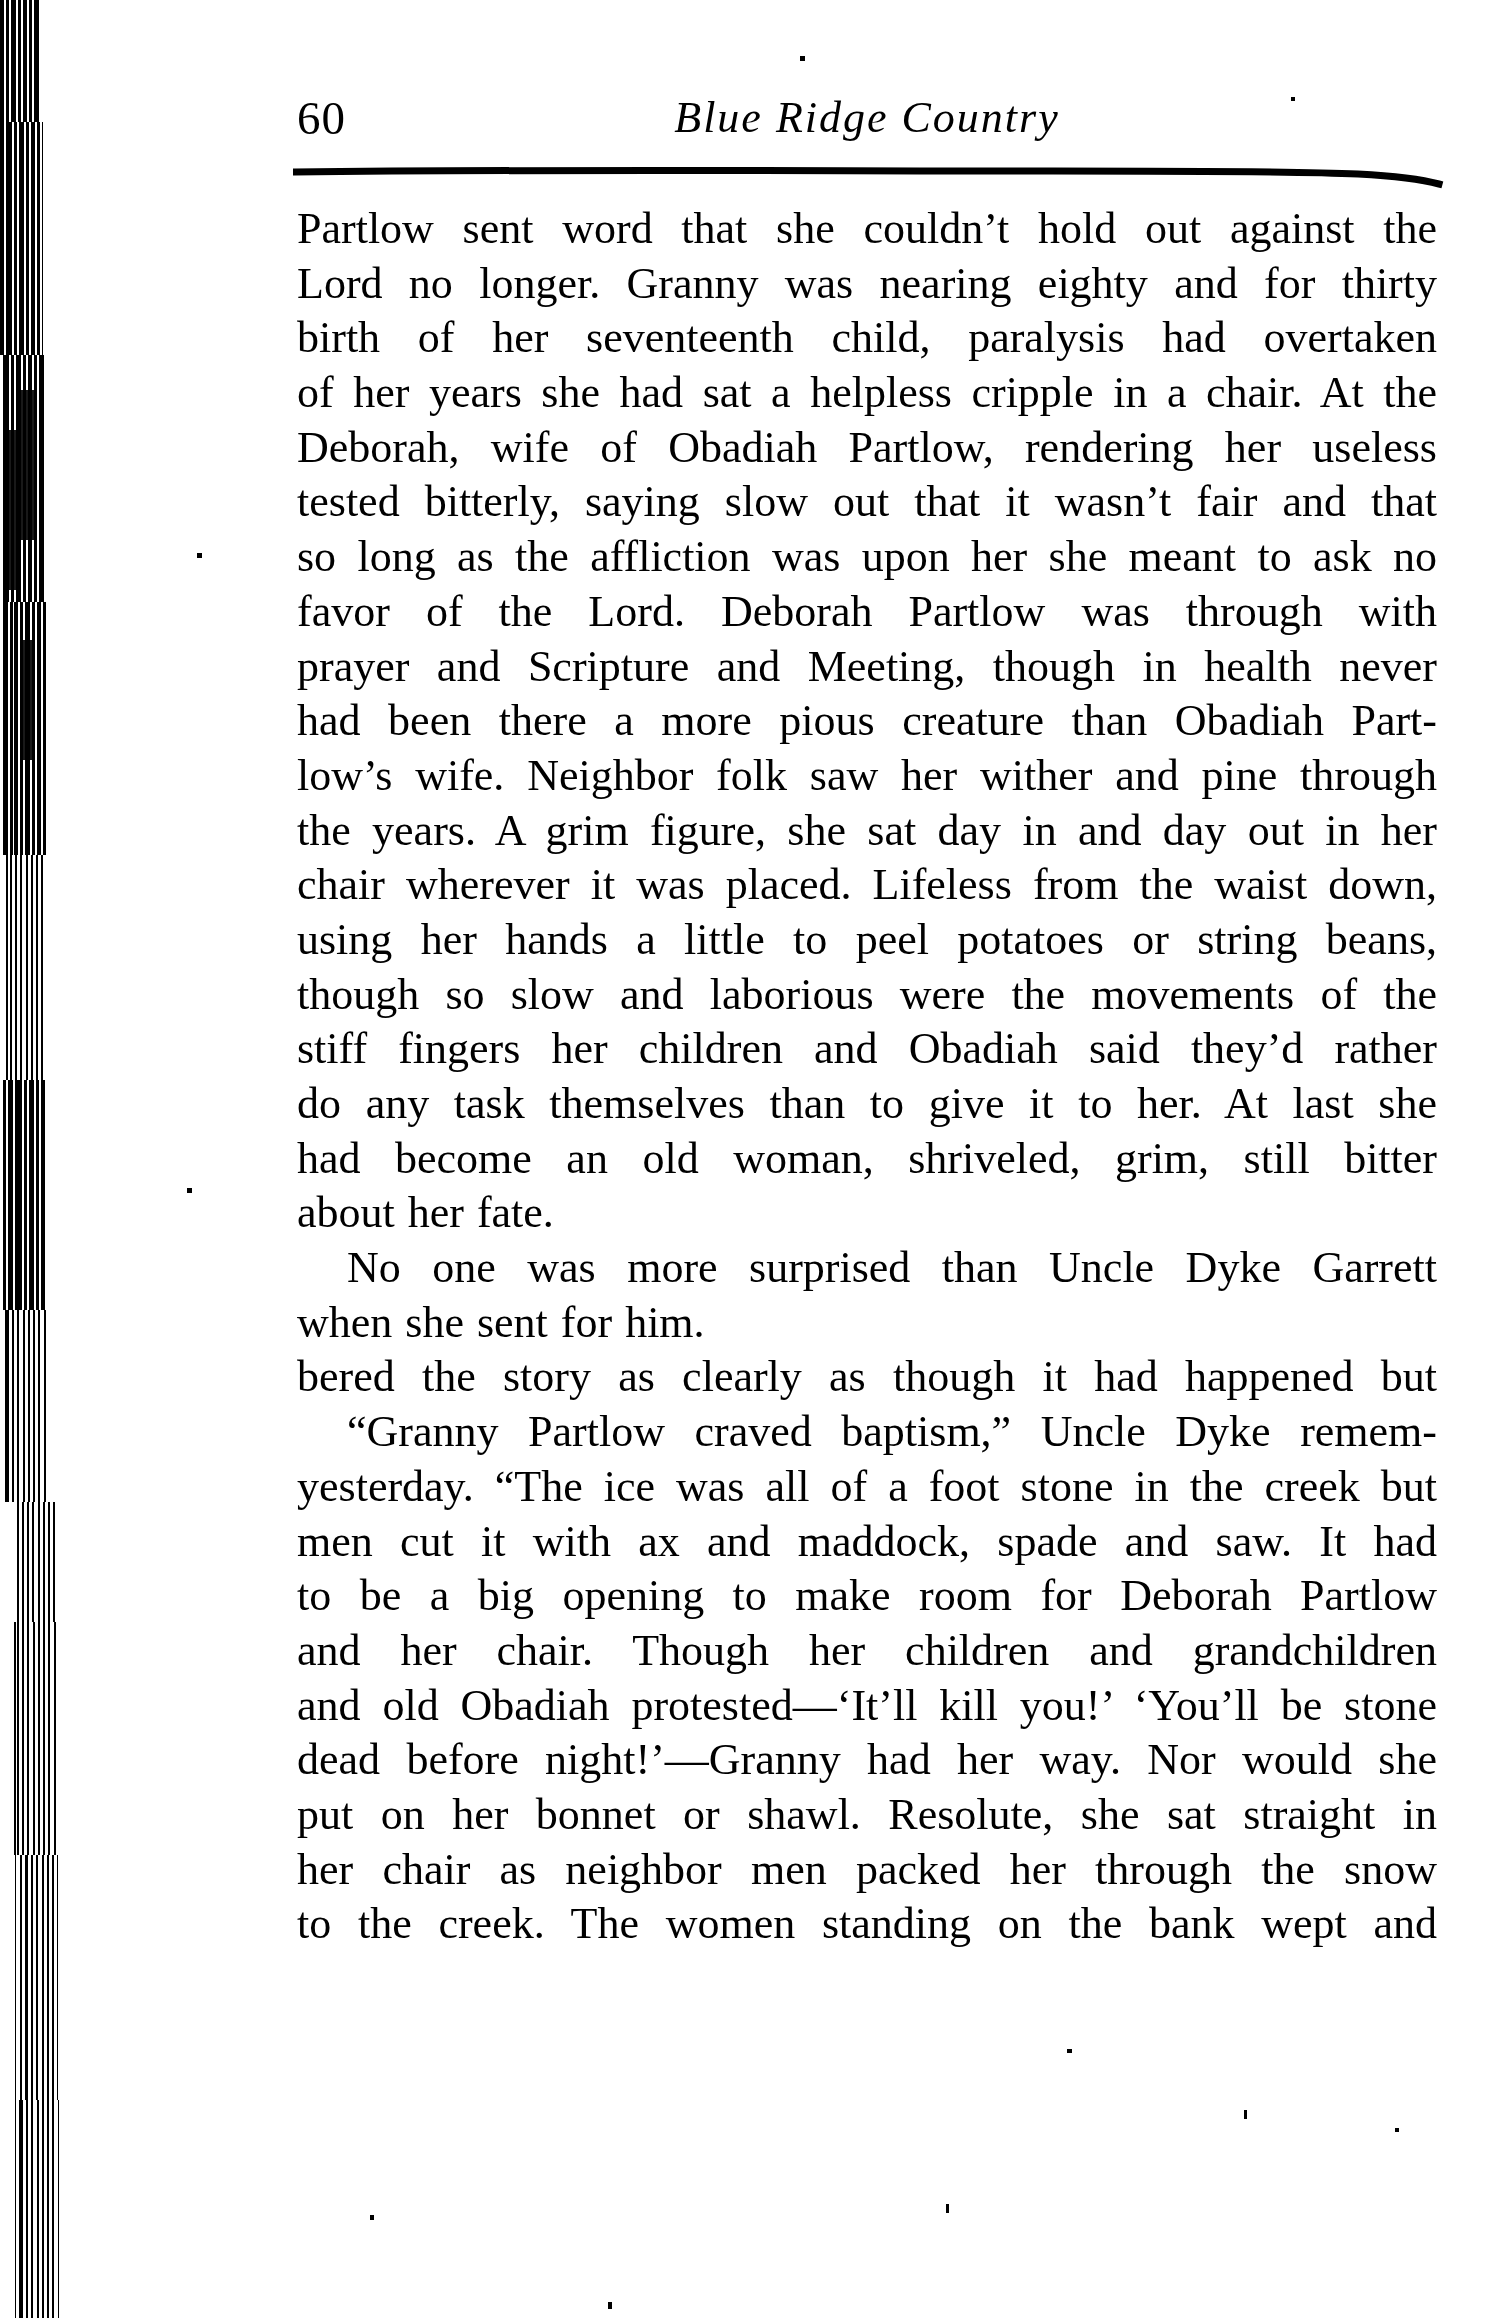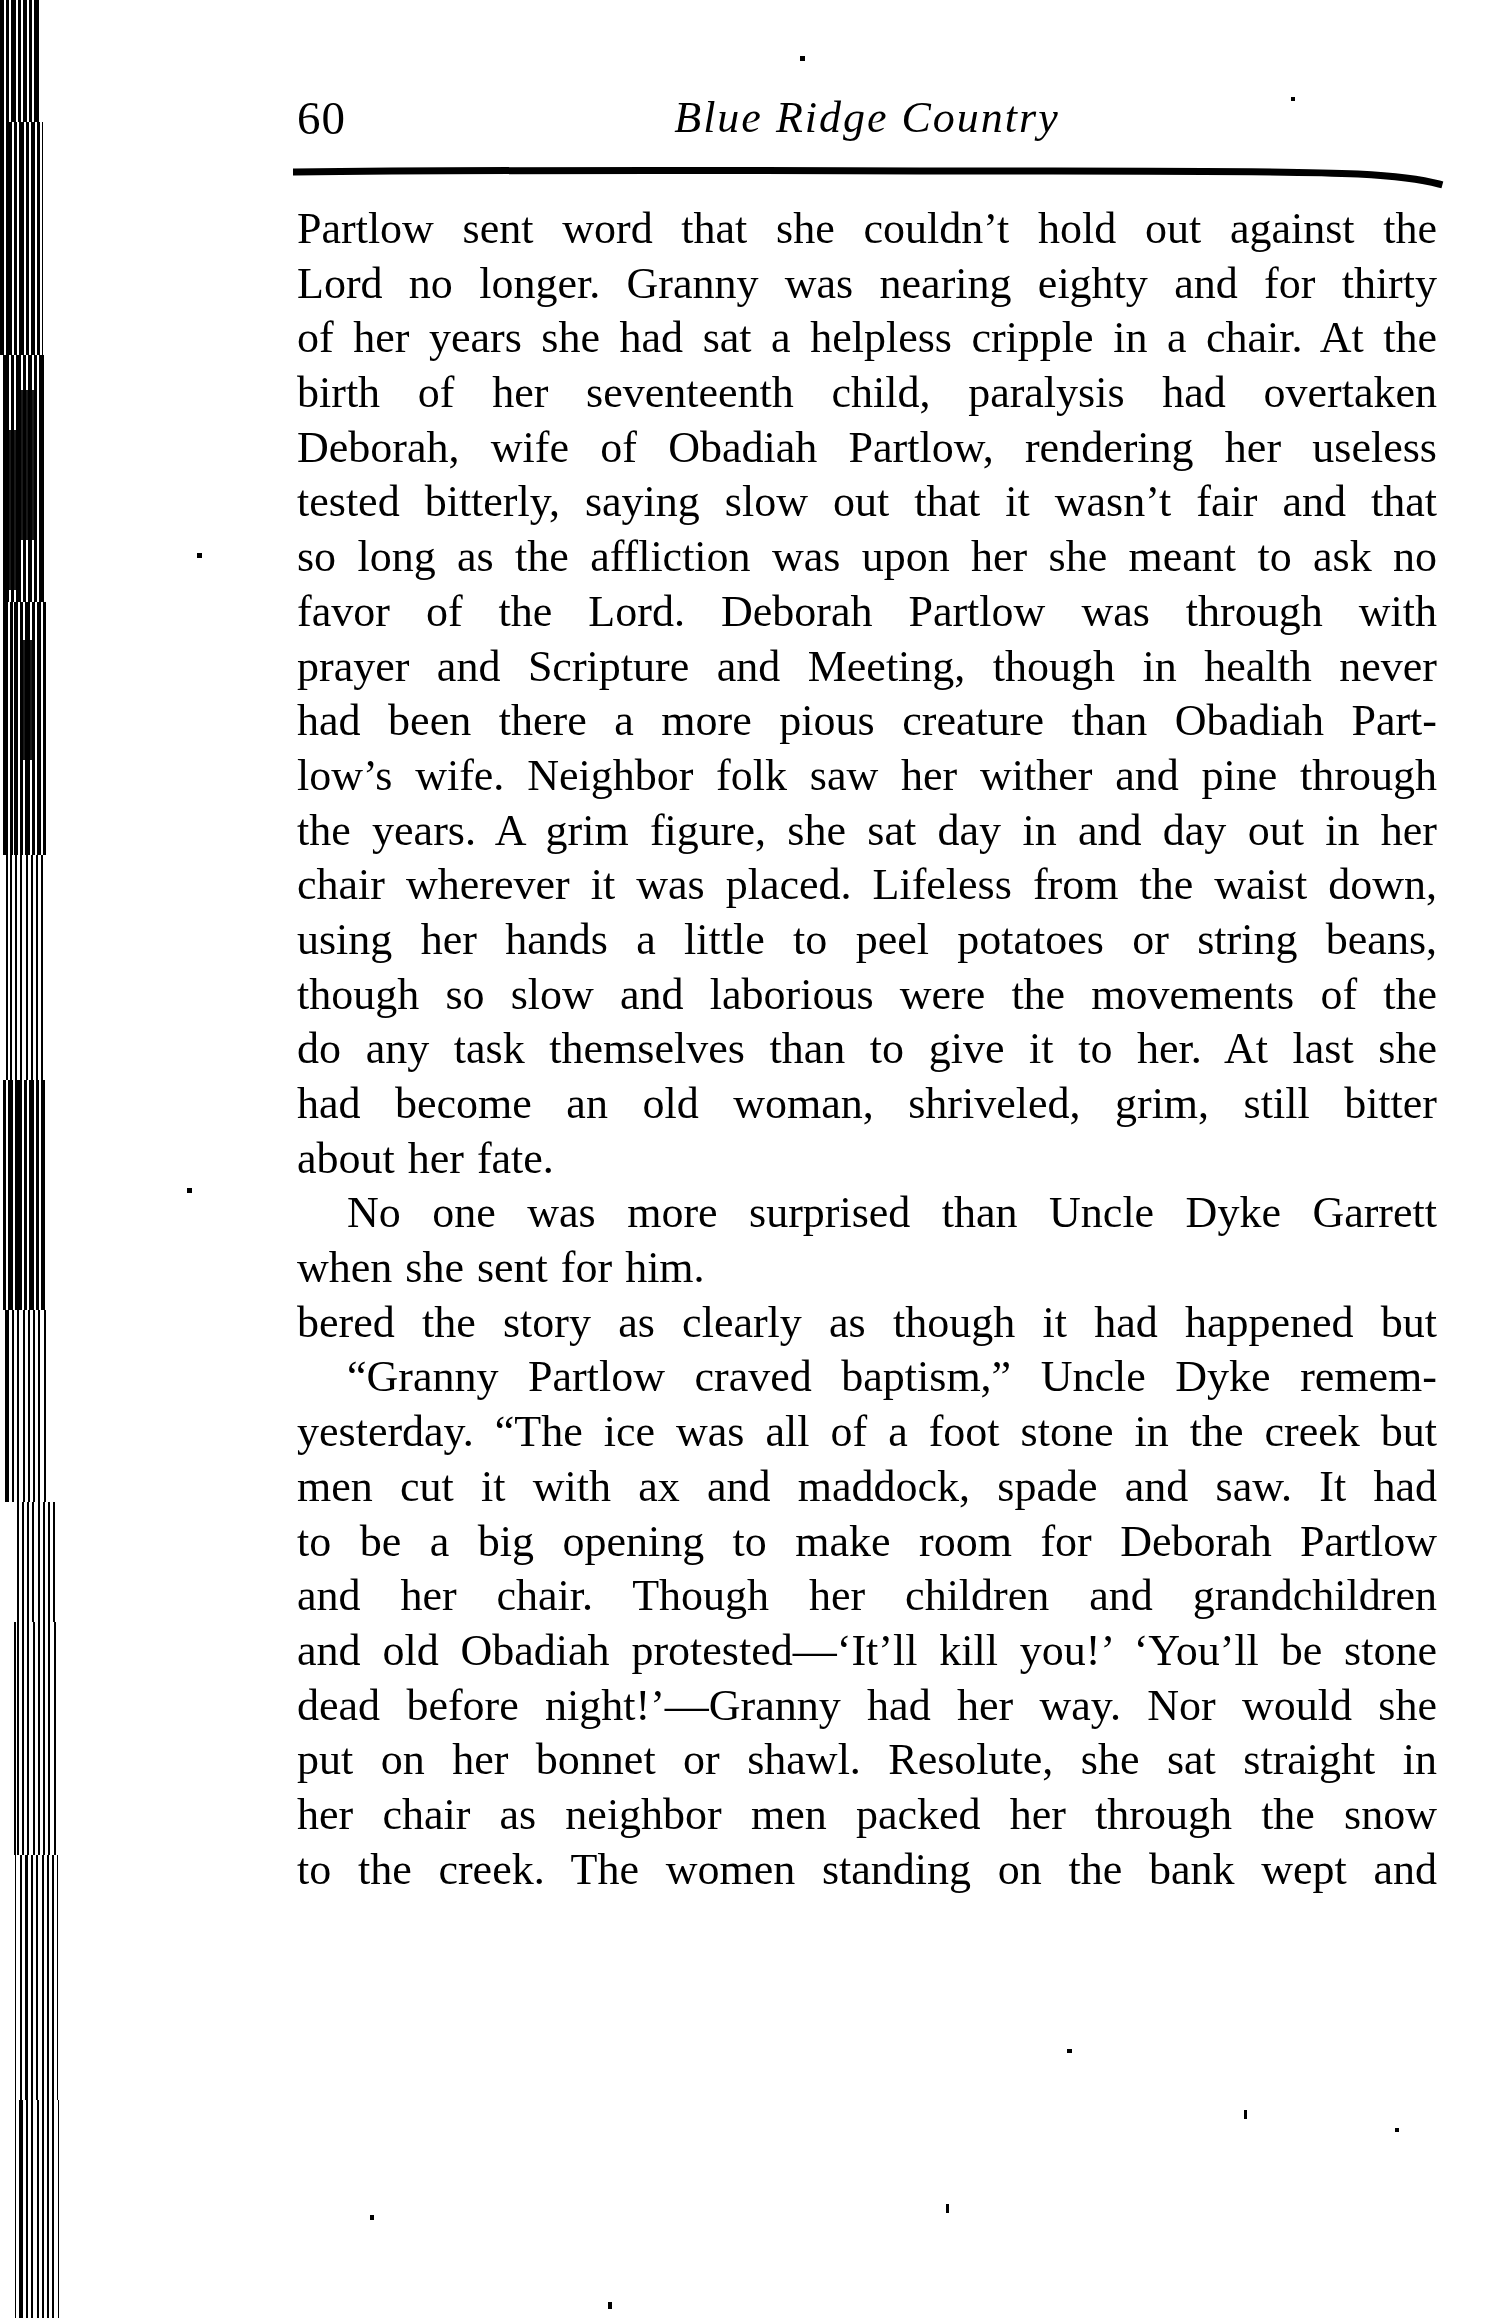--- a/index.html
+++ b/index.html
@@ -134,33 +134,34 @@
     <div id="running-title">Blue Ridge Country</div>
   </div>
 
   <svg id="header-rule" viewBox="0 0 1152 26" preserveAspectRatio="none">
     <path d="M2,9 C 250,6 520,8 760,8 C 900,8 1020,9 1065,11 Q 1120,14 1146,21" stroke="#000" stroke-width="7" fill="none" stroke-linecap="square"></path>
   </svg>
 
   <div id="body-text">
       <div class="line">Partlow sent word that she couldn’t hold out against the</div>
       <div class="line">Lord no longer. Granny was nearing eighty and for thirty</div>
+      <div class="line">birth of her seventeenth child, paralysis had overtaken</div>
       <div class="line">of her years she had sat a helpless cripple in a chair. At the</div>
-      <div class="line">birth of her seventeenth child, paralysis had overtaken</div>
       <div class="line">Deborah, wife of Obadiah Partlow, rendering her useless</div>
       <div class="line">tested bitterly, saying slow out that it wasn’t fair and that</div>
       <div class="line">so long as the affliction was upon her she meant to ask no</div>
       <div class="line">favor of the Lord. Deborah Partlow was through with</div>
       <div class="line">prayer and Scripture and Meeting, though in health never</div>
       <div class="line">had been there a more pious creature than Obadiah Part-</div>
       <div class="line">low’s wife. Neighbor folk saw her wither and pine through</div>
       <div class="line">the years. A grim figure, she sat day in and day out in her</div>
       <div class="line">chair wherever it was placed. Lifeless from the waist down,</div>
       <div class="line">using her hands a little to peel potatoes or string beans,</div>
       <div class="line">though so slow and laborious were the movements of the</div>
+      <div class="line">stiff fingers her children and Obadiah said they’d rather</div>
       <div class="line">do any task themselves than to give it to her. At last she</div>
       <div class="line">had become an old woman, shriveled, grim, still bitter</div>
       <div class="line flush">about her fate.</div>
       <div class="line indent">No one was more surprised than Uncle Dyke Garrett</div>
       <div class="line flush">when she sent for him.</div>
       <div class="line">bered the story as clearly as though it had happened but</div>
       <div class="line indent">“Granny Partlow craved baptism,” Uncle Dyke remem-</div>
       <div class="line">yesterday. “The ice was all of a foot stone in the creek but</div>
       <div class="line">men cut it with ax and maddock, spade and saw. It had</div>
       <div class="line">to be a big opening to make room for Deborah Partlow</div>

